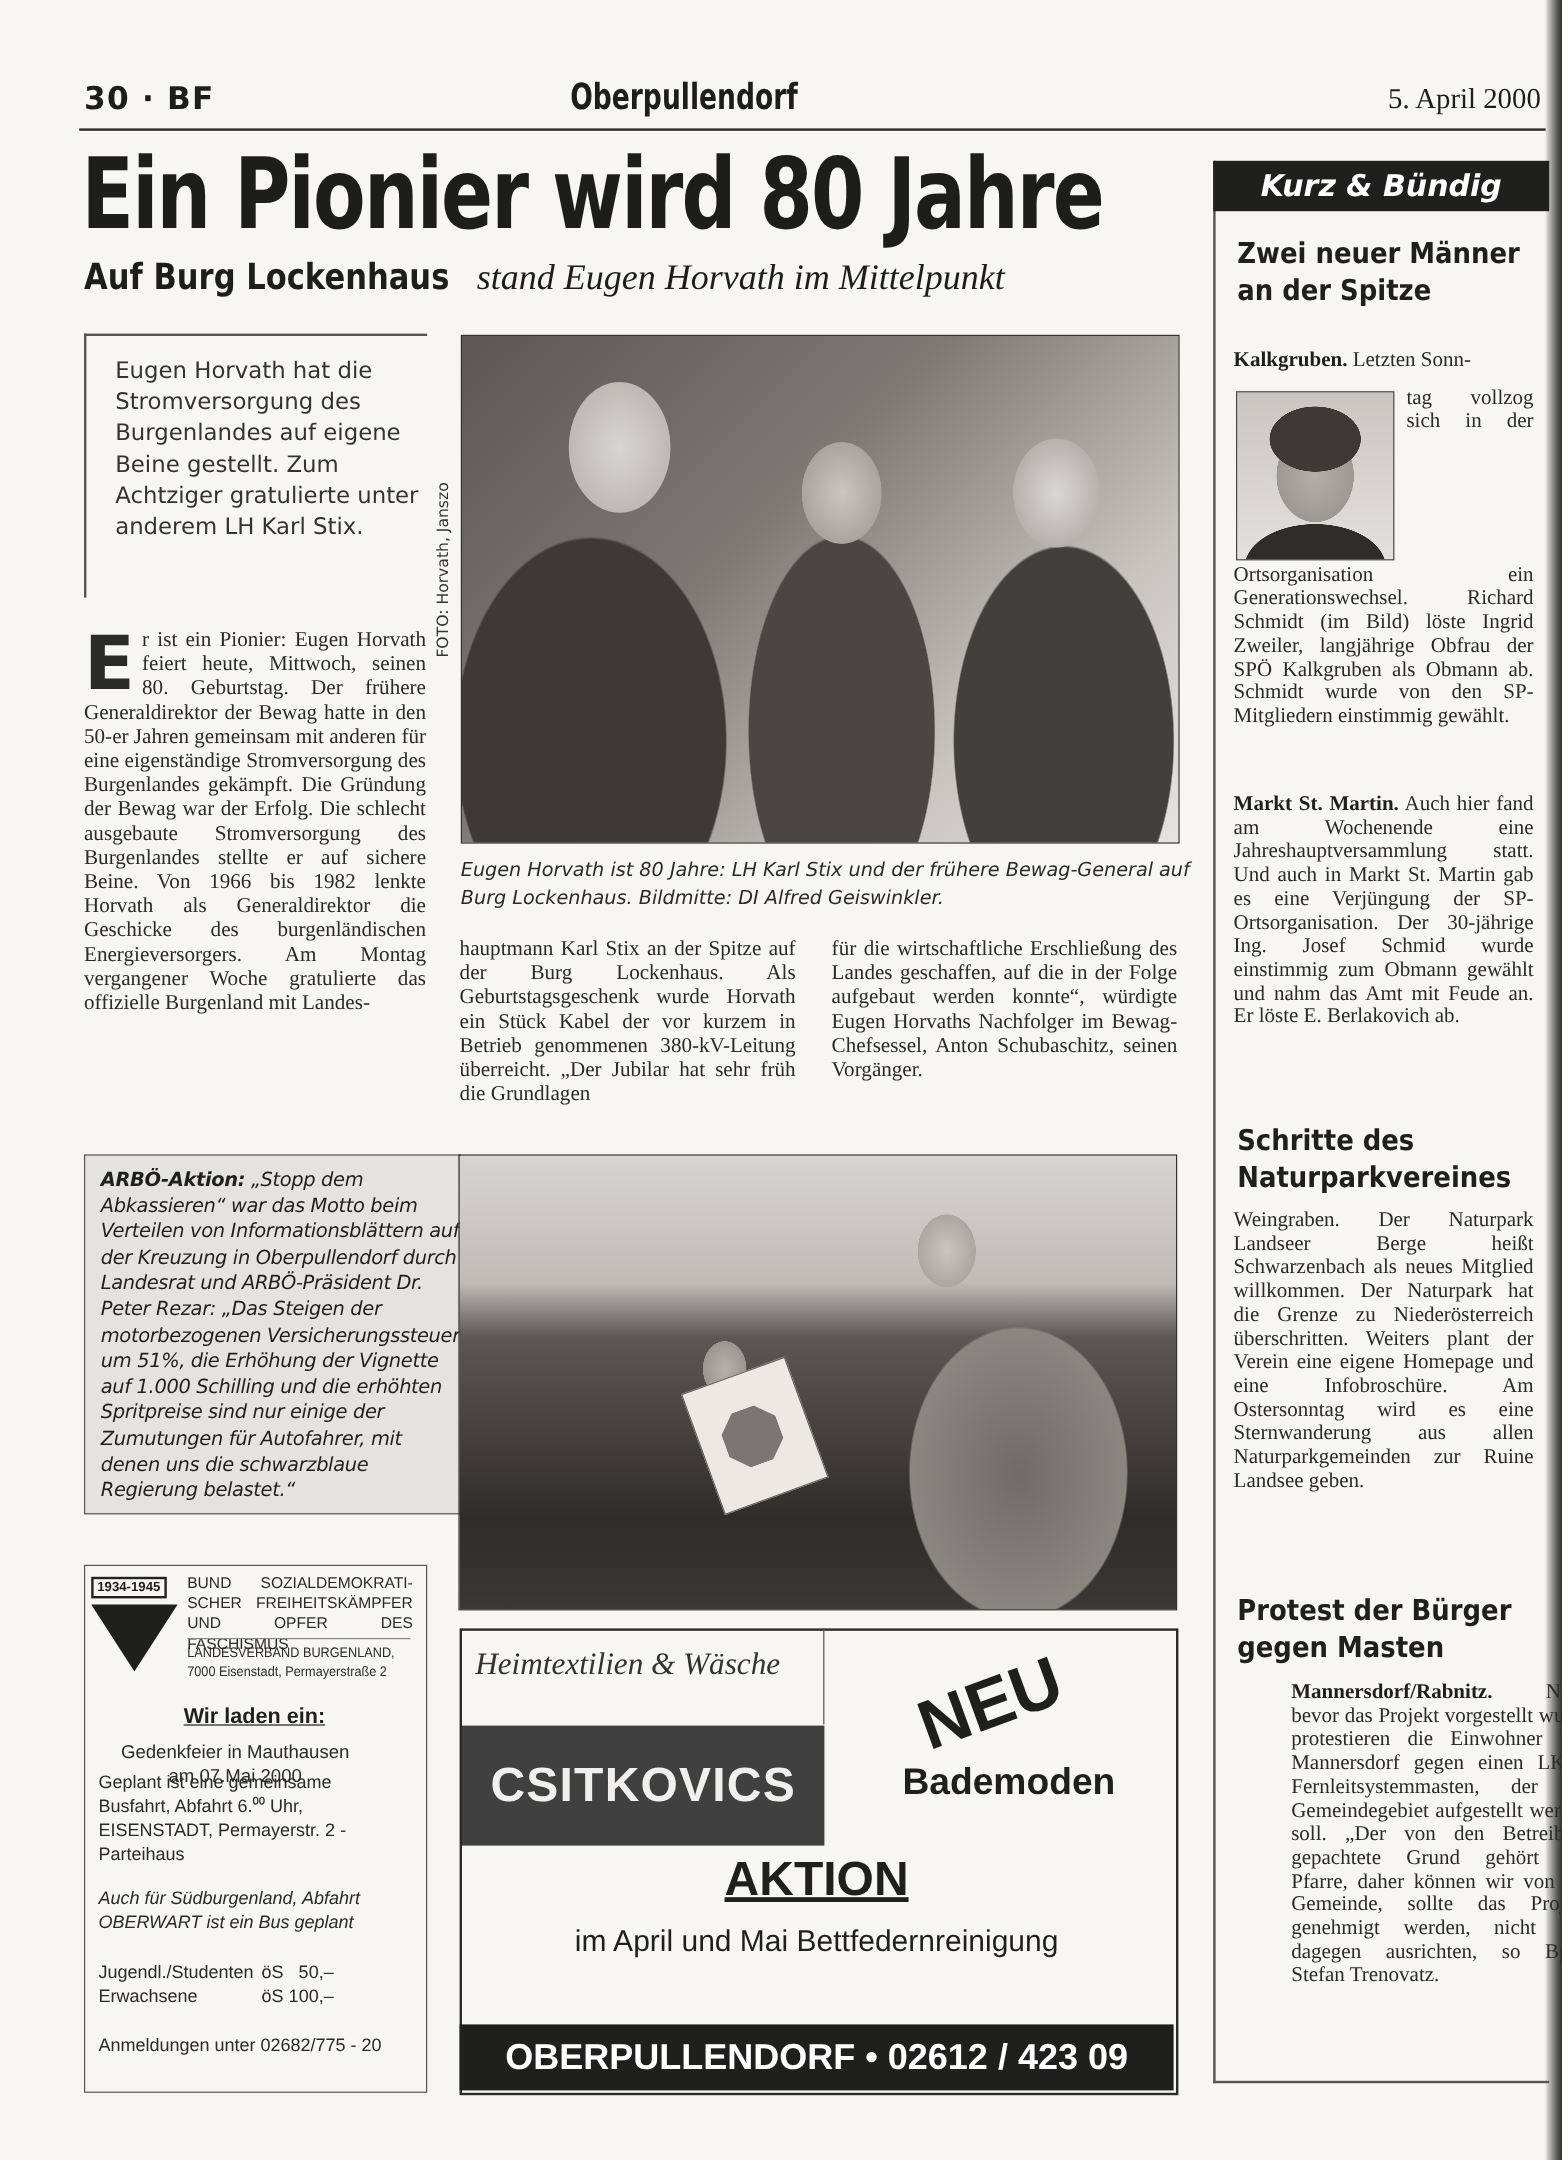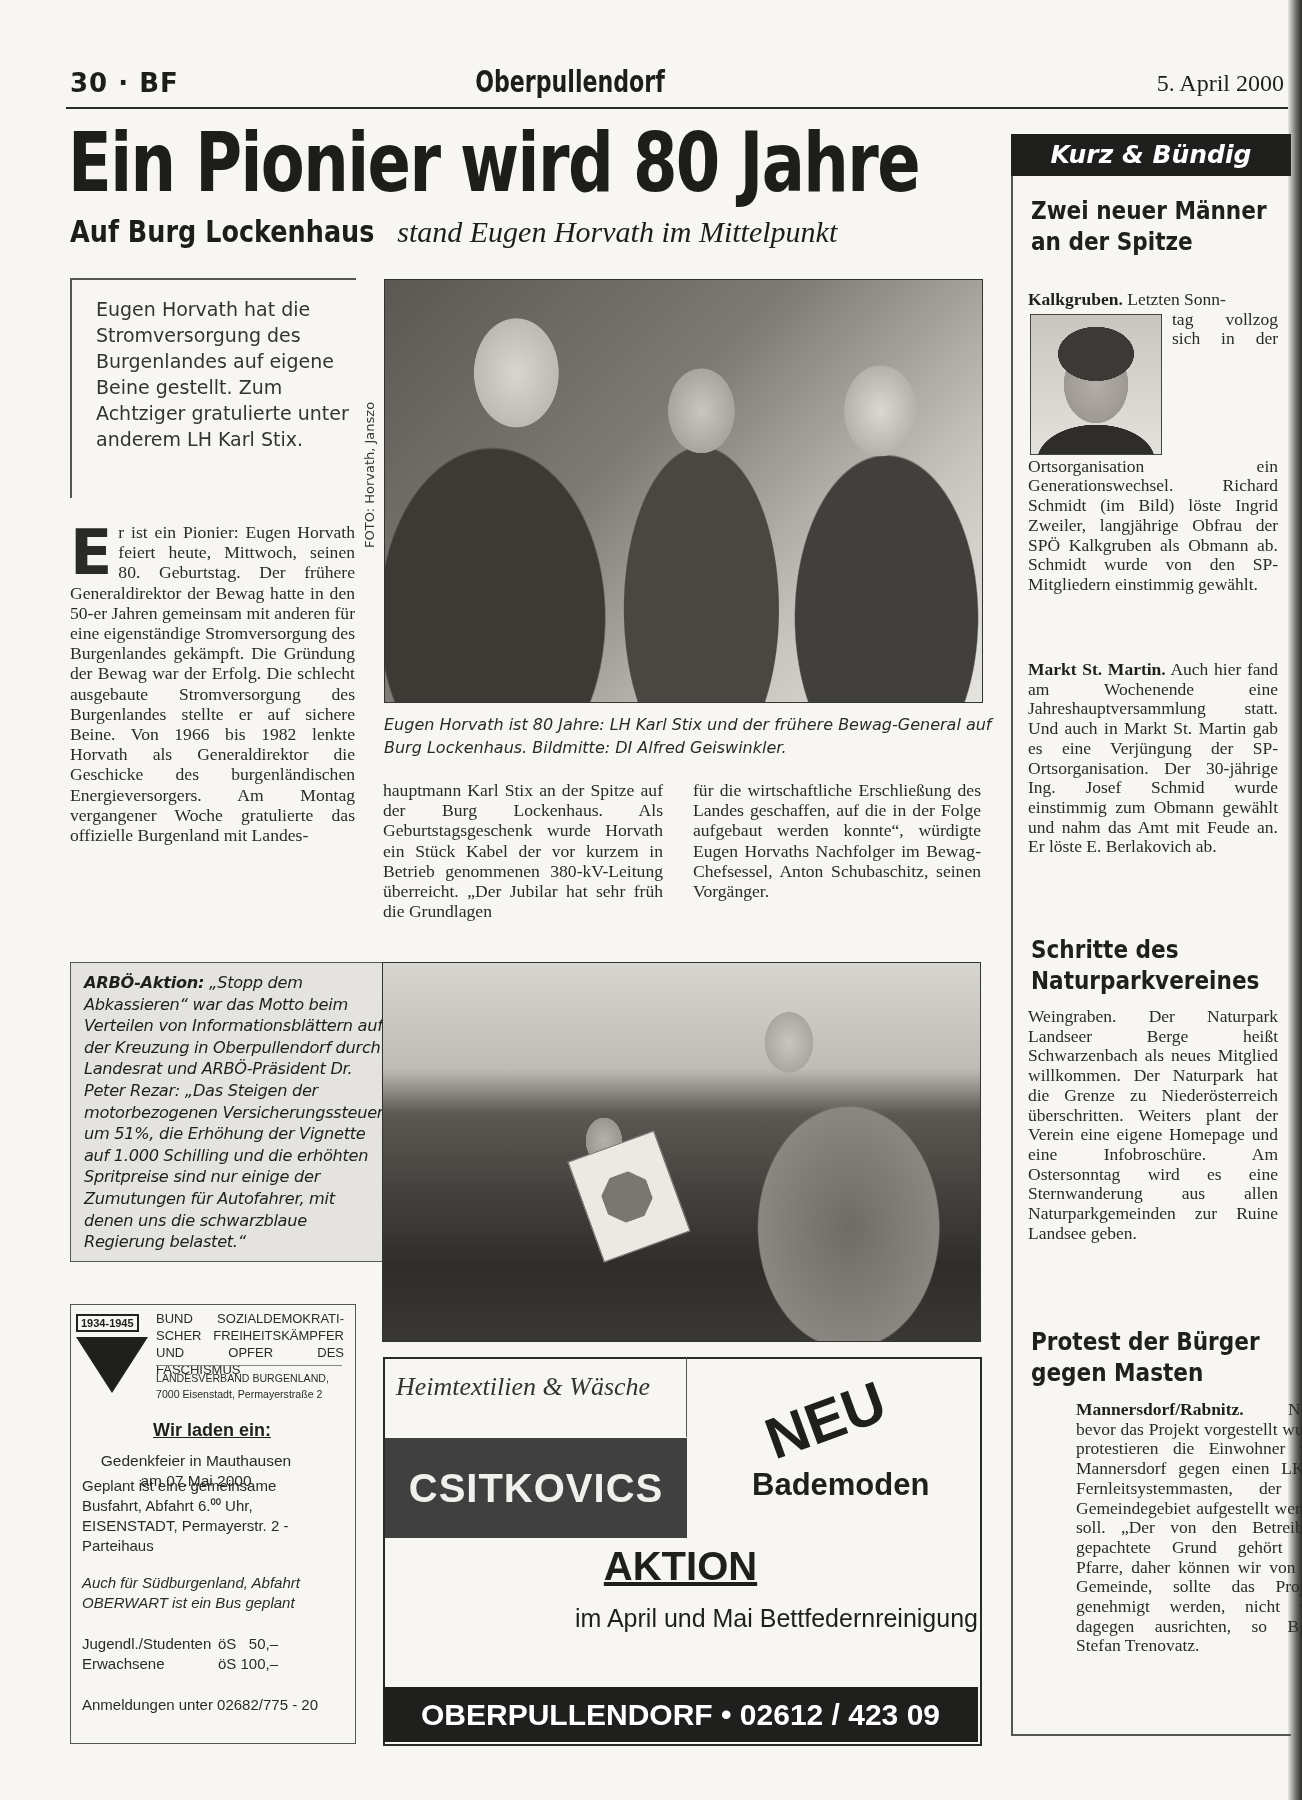--- a/index.html
+++ b/index.html
@@ -97,21 +97,21 @@
   #bundreg { top:1695px; }
 
   
   #ad { left:383px; top:1357px; width:595px; height:385px; border:2px solid #2a2a28; background:#f7f6f2; }
   #adtop { left:396px; top:1372px; font-family:Liberation Serif, serif; font-style:italic; font-size:26px; color:#333; }
   #adname { left:385px; top:1438px; width:302px; height:100px; background:#404040; color:#f1f0ec; font-family:"Liberation Sans",sans-serif; font-weight:bold; font-size:40px; line-height:100px; text-align:center; letter-spacing:1px; }
   #advline { left:686px; top:1357px; width:1px; height:80px; background:#555; }
   #adneu { left:764px; top:1386px; font-family:"Liberation Sans",sans-serif; font-weight:bold; font-size:58px; transform:rotate(-20deg); transform-origin:50% 50%; color:#1f1f1d; }
   #adbade { left:752px; top:1467px; font-family:"Liberation Sans",sans-serif; font-weight:bold; font-size:31px; color:#1f1f1d; }
   #adaktion { left:383px; top:1544px; width:595px; text-align:center; font-family:"Liberation Sans",sans-serif; font-weight:bold; font-size:40px; text-decoration:underline; color:#1f1f1d; }
-  #adoffer { left:383px; top:1601px; width:595px; text-align:right; font-family:"Liberation Sans",sans-serif; font-size:25px; line-height:34px; color:#1f1f1d; }
+  #adoffer { left:383px; top:1601px; width:595px; text-align:center; font-family:"Liberation Sans",sans-serif; font-size:25px; line-height:34px; color:#1f1f1d; }
   #adfoot { left:383px; top:1687px; width:595px; height:55px; background:#1f1f1d; color:#fff; font-family:"Liberation Sans",sans-serif; font-weight:bold; font-size:30px; line-height:55px; text-align:center; }
 </style>
 </head>
 <body>
 
 <div id="edge" class="abs"></div>
 
 <div id="pagenum" class="abs sans">30 · BF</div>
 <div id="section" class="abs sans">Oberpullendorf</div>
 <div id="date" class="abs serif">5. April 2000</div>
@@ -137,21 +137,21 @@
 <div id="col2" class="abs bodytext">hauptmann Karl Stix an der Spitze auf der Burg Lockenhaus. Als Geburtstagsgeschenk wurde Horvath ein Stück Kabel der vor kurzem in Betrieb genommenen 380-kV-Leitung überreicht. „Der Jubilar hat sehr früh die Grundlagen</div>
 <div id="col3" class="abs bodytext">für die wirtschaftliche Erschließung des Landes geschaffen, auf die in der Folge aufgebaut werden konnte“, würdigte Eugen Horvaths Nachfolger im Bewag-Chefsessel, Anton Schubaschitz, seinen Vorgänger.</div>
 
 <div id="kurzbox" class="abs"></div>
 <div id="kurzhead" class="abs">Kurz &amp; Bündig</div>
 
 <div id="r1title" class="abs rtitle" style="white-space:normal;width:300px;">
   <span>Zwei neuer Männer an der Spitze</span>
 </div>
 <div id="r1text" class="abs rtext">
-  <div style="margin-bottom:0;"><b>Kalkgruben.</b> <span id="r1first">Letzten Sonn-</span></div>
+  <div style="margin-bottom:12px;"><b>Kalkgruben.</b> <span id="r1first">Letzten Sonn-</span></div>
   <div id="r1photo"></div>
   <span id="r1rest">tag vollzog sich in der Ortsorganisation ein Generationswechsel. Richard Schmidt (im Bild) löste Ingrid Zweiler, langjährige Obfrau der SPÖ Kalkgruben als Obmann ab. Schmidt wurde von den SP-Mitgliedern einstimmig gewählt.</span>
 </div>
 
 <div id="r2text" class="abs rtext">
   <b>Markt St. Martin.</b> <span>Auch hier fand am Wochenende eine Jahreshauptversammlung statt. Und auch in Markt St. Martin gab es eine Verjüngung der SP-Ortsorganisation. Der 30-jährige Ing. Josef Schmid wurde einstimmig zum Obmann gewählt und nahm das Amt mit Feude an. Er löste E. Berlakovich ab.</span>
 </div>
 
 <div id="r3title" class="abs rtitle" style="white-space:normal;width:250px;">
   <span>Schritte des Naturparkvereines</span>

